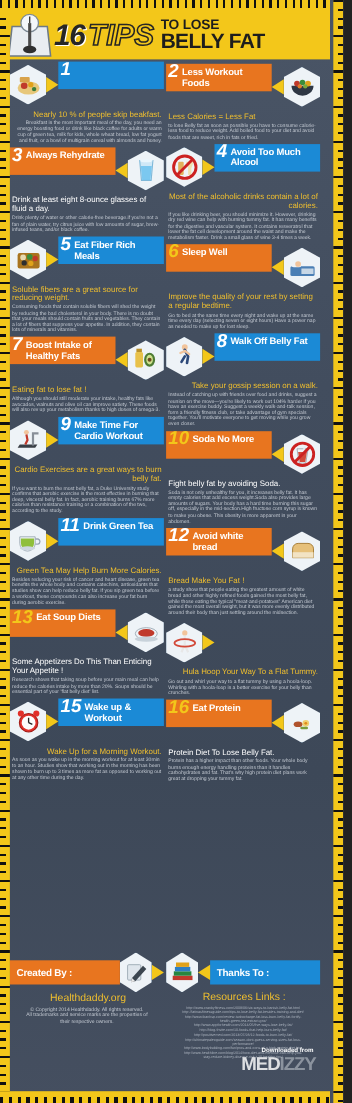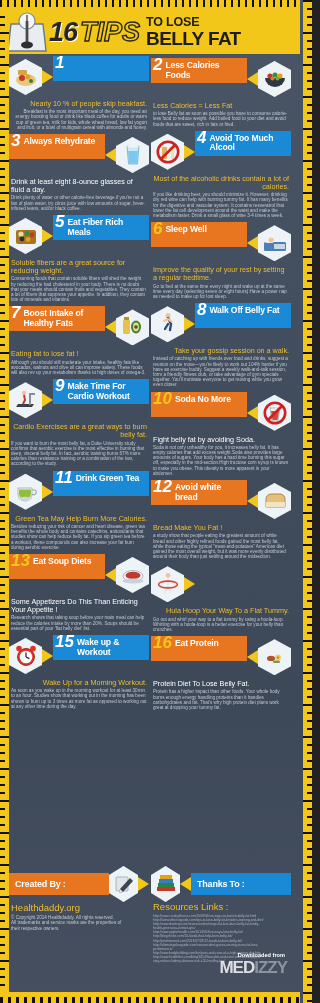--- a/index.html
+++ b/index.html
@@ -80,21 +80,21 @@
   .lead{font-size:7.2px;line-height:8.2px;margin:2px 2px 1px 2px;font-weight:normal;}
   .lead.yellow{color:#f0bf2e;}
   .lead.white{color:#ffffff;}
   .lead.r{text-align:right;}
   .lead.l{text-align:left;}
   .body{font-size:4.6px;line-height:5.2px;color:#c2c8d1;margin:0 2px 0 2px;text-align:left;}
   .body.r{text-align:right;}
 
   
   .footer{position:absolute;left:9px;bottom:11px;width:282px;height:120px;display:flex;gap:2px;z-index:10;}
-  .fcol{width:140px;position:relative;}
+  .fcol{width:140px;position:relative;text-align:center;}
   .fbanner{display:flex;align-items:center;height:24px;}
   .fbar{flex:1 1 auto;height:22px;display:flex;align-items:center;padding-left:6px;}
   .fbar.orange{background:#e8751f;}
   .fbar.blue{background:#1b8ad6;}
   .fbar span{font-size:9px;font-weight:bold;color:#fff;letter-spacing:-.2px;}
   .site{font-size:9.5px;color:#f0bf2e;margin:6px 0 2px 2px;}
   .copy{font-size:4.6px;line-height:5.4px;color:#c2c8d1;margin:0 2px;}
   .reslabel{font-size:9.5px;color:#f0bf2e;margin:5px 0 2px 2px;}
   .links{margin:0 2px;}
   .links div{font-size:3.3px;line-height:4.1px;color:#aab2bd;white-space:nowrap;overflow:hidden;}
@@ -329,21 +329,21 @@
                   <circle cx="7" cy="8" r="2.6" fill="#c0392b"></circle>
                   <circle cx="12" cy="7" r="2.6" fill="#3b8d3b"></circle>
                   <circle cx="17" cy="8" r="2.6" fill="#e0a21a"></circle>
                   <circle cx="9.5" cy="10.5" r="2" fill="#e07b2a"></circle>
                   <circle cx="14.5" cy="10.5" r="2" fill="#7aa93c"></circle>
                 </svg>
               </span>
             </span>
             <div class="bar orange">
               <span class="num white">2</span>
-              <span class="title">Less Calories Foods</span>
+              <span class="title">Less Workout Foods</span>
             </div>
           </div>
           <div class="lead yellow l">Less Calories = Less Fat</div>
           <div class="body">to lose Belly fat as soon as possible you have to consume calorie-less food to reduce weight. Add boiled food to your diet and avoid foods that are sweet, rich in fats or fried.</div>
         </div>
         <div class="tip">
           <div class="tip-head icon-left">
             <span class="hexwrap">
               <span class="hex">
                 <svg width="24" height="24" viewBox="0 0 24 24">

